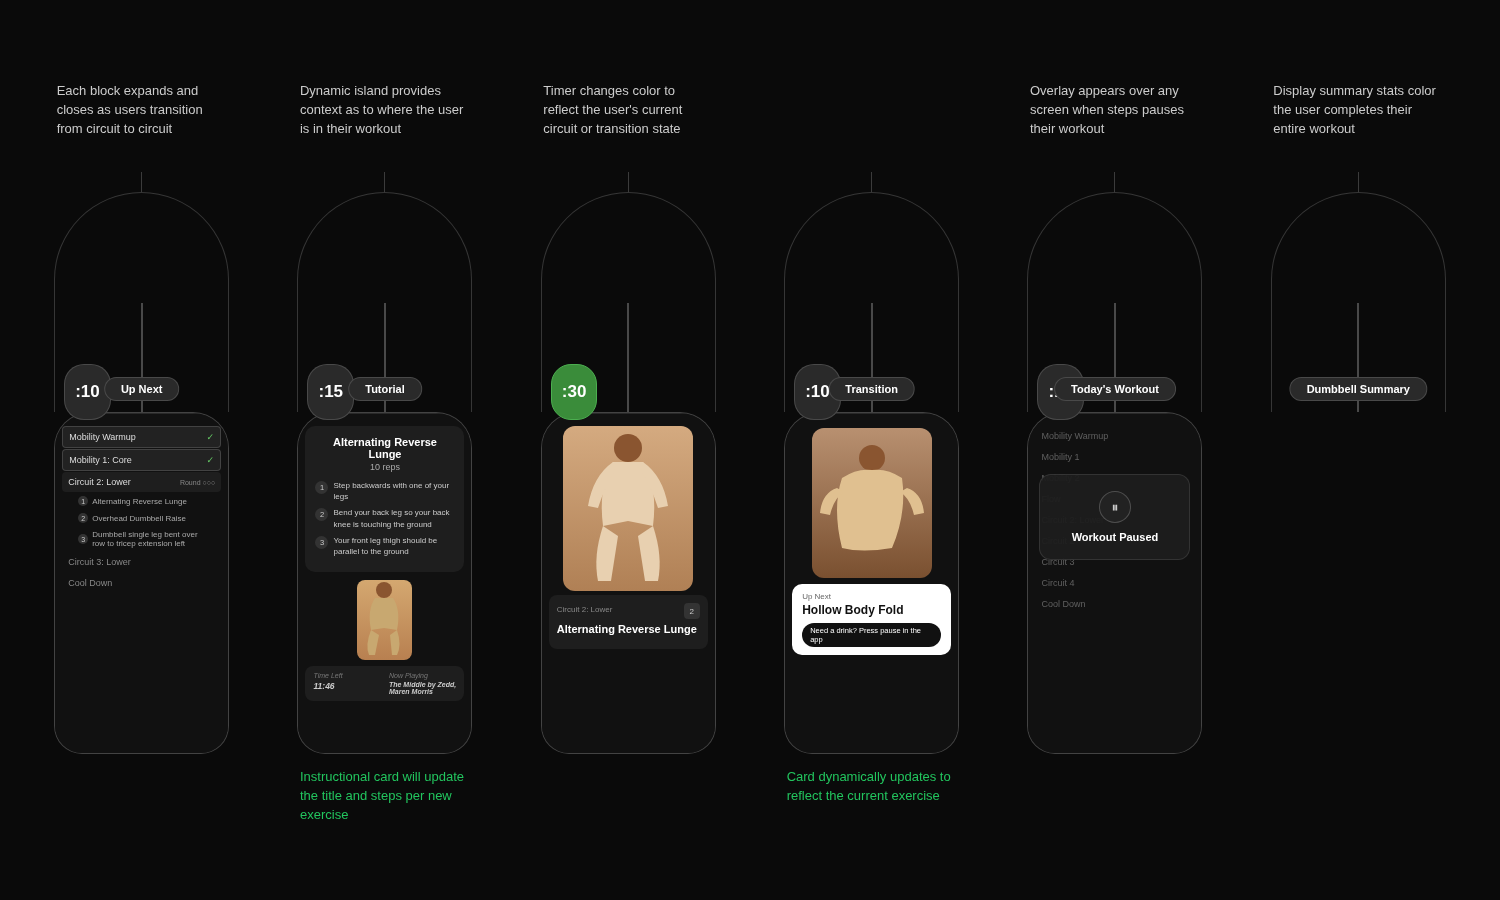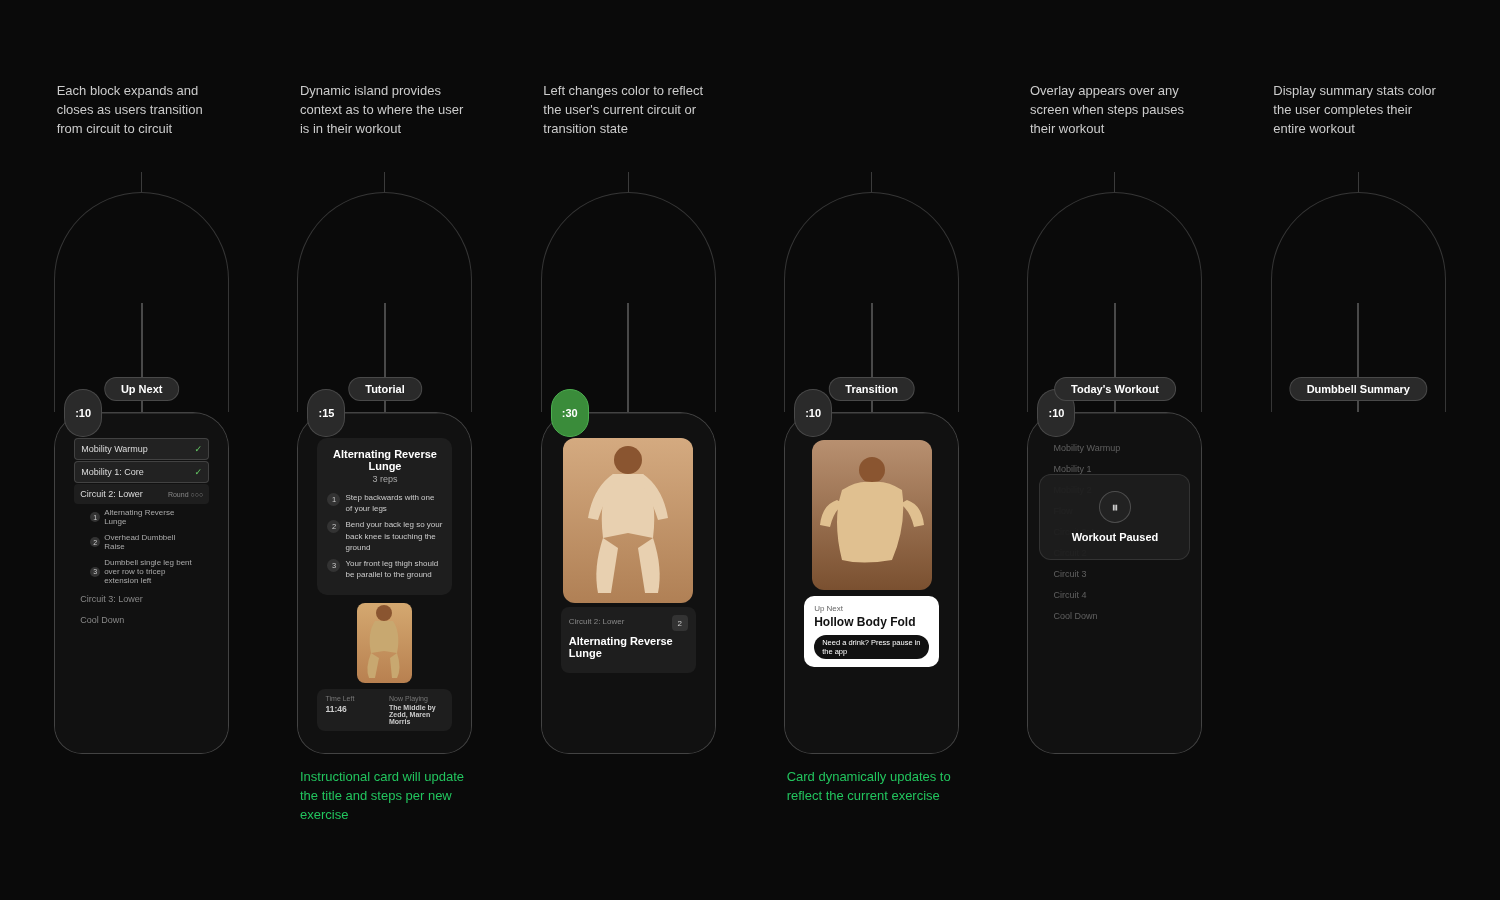--- a/index.html
+++ b/index.html
@@ -70,26 +70,26 @@
       top: 50%;
       left: 50%;
       width: 2px;
       height: 50%;
       background: rgba(255,255,255,0.2);
       transform: translateX(-50%);
     }
     
     .timer-badge {
       position: absolute;
-      top: 197px;
+      top: 172px;
       left: 10px;
       background: #2a2a2a;
       border-radius: 20px;
       padding: 17px 10px;
-      font-size: 11px;
+      font-size: 17px;
       font-weight: 600;
       color: #fff;
       z-index: 10;
       border: 1px solid rgba(255,255,255,0.15);
     }
     .timer-badge.green {
       background: #3a8c3a;
       border-color: #4caf50;
     }
     .tab-label {
@@ -103,21 +103,21 @@
       font-size: 11px;
       font-weight: 600;
       color: #fff;
       z-index: 10;
       white-space: nowrap;
       border: 1px solid rgba(255,255,255,0.15);
     }
     .phone-body {
       width: 175px;
       background: #111;
-      padding: 20px;
+      padding: 8px;
       flex: 1;
       min-height: 340px;
       border-top: 1px solid rgba(255,255,255,0.1);
     }
     
     .workout-list {
       display: flex;
       flex-direction: column;
       gap: 1px;
       margin-top: 4px;
@@ -213,20 +213,21 @@
       justify-content: center;
       margin-top: 8px;
     }
     .bottom-info-bar {
       background: #1e1e1e;
       border-radius: 8px;
       padding: 6px 8px;
       margin-top: 6px;
       display: flex;
       gap: 8px;
+      font-style: italic;
     }
     .info-col {
       flex: 1;
     }
     .info-label {
       font-size: 7px;
       color: #777;
       margin-bottom: 2px;
     }
     .info-value {
@@ -388,21 +389,21 @@
       <div class="phone-container">
         <div class="phone-arch" style="background: transparent;">
           <div style="position: absolute; top: 50%; left: 50%; width: 1px; height: 50%; background: rgba(255, 255, 255, 0.15); transform: translateX(-50%);"></div>
         </div>
         <div class="timer-badge">:15</div>
         <div class="tab-label">Tutorial</div>
         <div class="phone">
           <div class="phone-body">
             <div class="tutorial-card">
               <div class="tutorial-title">Alternating Reverse Lunge</div>
-              <div class="tutorial-subtitle">3 reps</div>
+              <div class="tutorial-subtitle">10 reps</div>
               <div class="tutorial-step">
                 <div class="step-num">1</div>
                 <div class="step-text">Step backwards with one of your legs</div>
               </div>
               <div class="tutorial-step">
                 <div class="step-num">2</div>
                 <div class="step-text">Bend your back leg so your back knee is touching the ground</div>
               </div>
               <div class="tutorial-step">
                 <div class="step-num">3</div>
@@ -429,21 +430,21 @@
       <div class="info-label">Now Playing</div>
       <div class="info-value" style="font-size:7px;">The Middle by Zedd, Maren Morris</div>
     </div>
   </div>
           </div>
         </div>
       </div>
       <div class="bottom-caption">Instructional card will update the title and steps per new exercise</div>
     </div>
     <div class="column">
-      <div class="caption">Left changes color to reflect the user's current circuit or transition state</div>
+      <div class="caption">Timer changes color to reflect the user's current circuit or transition state</div>
       <div style="width: 1px; background: rgba(255, 255, 255, 0.2); height: 20px;"></div>
       <div class="phone-container">
         <div class="phone-arch" style="background: transparent;">
           <div style="position: absolute; top: 50%; left: 50%; width: 1px; height: 50%; background: rgba(255, 255, 255, 0.15); transform: translateX(-50%);"></div>
         </div>
         <div class="timer-badge green">:30</div>
         <div class="phone">
           <div class="phone-body">
             <div style="width: 130px; height: 165px; background: linear-gradient(rgb(212, 170, 128), rgb(176, 128, 85)); border-radius: 12px; margin: 4px auto; position: relative; overflow: hidden;">
               <svg viewBox="0 0 130 165" style="width:100%;height:100%;position:absolute;top:0;left:0;">

